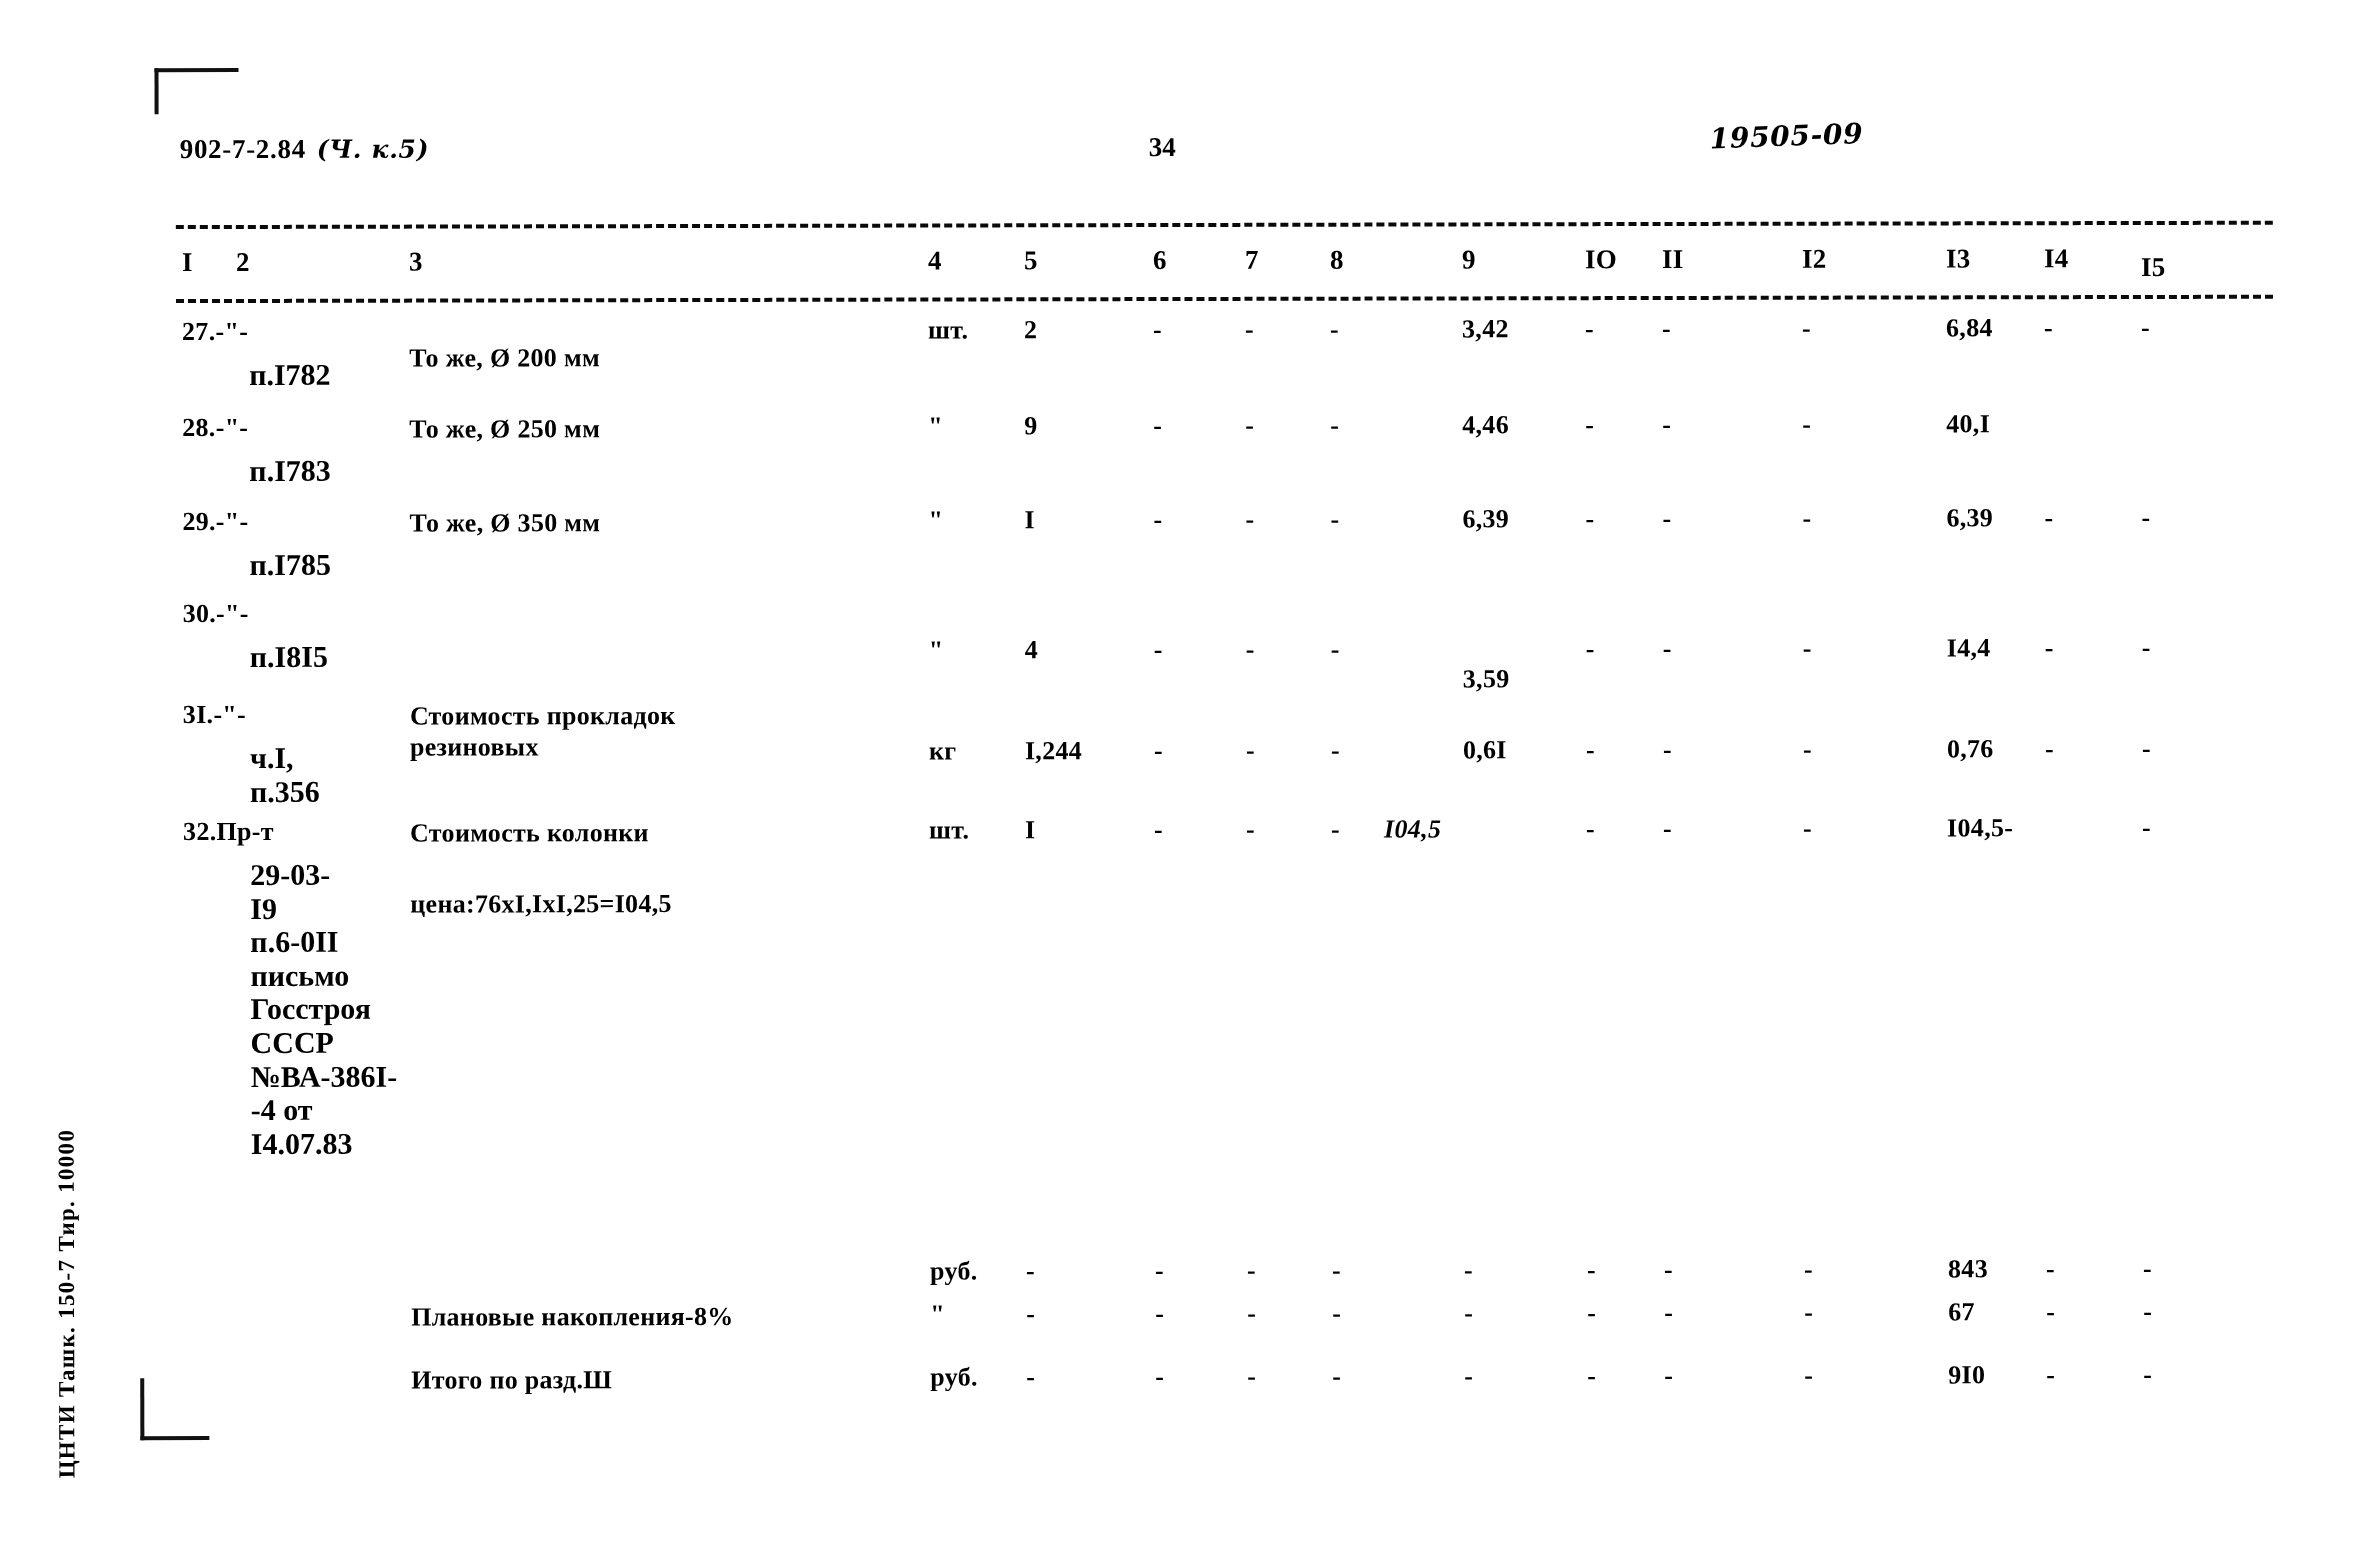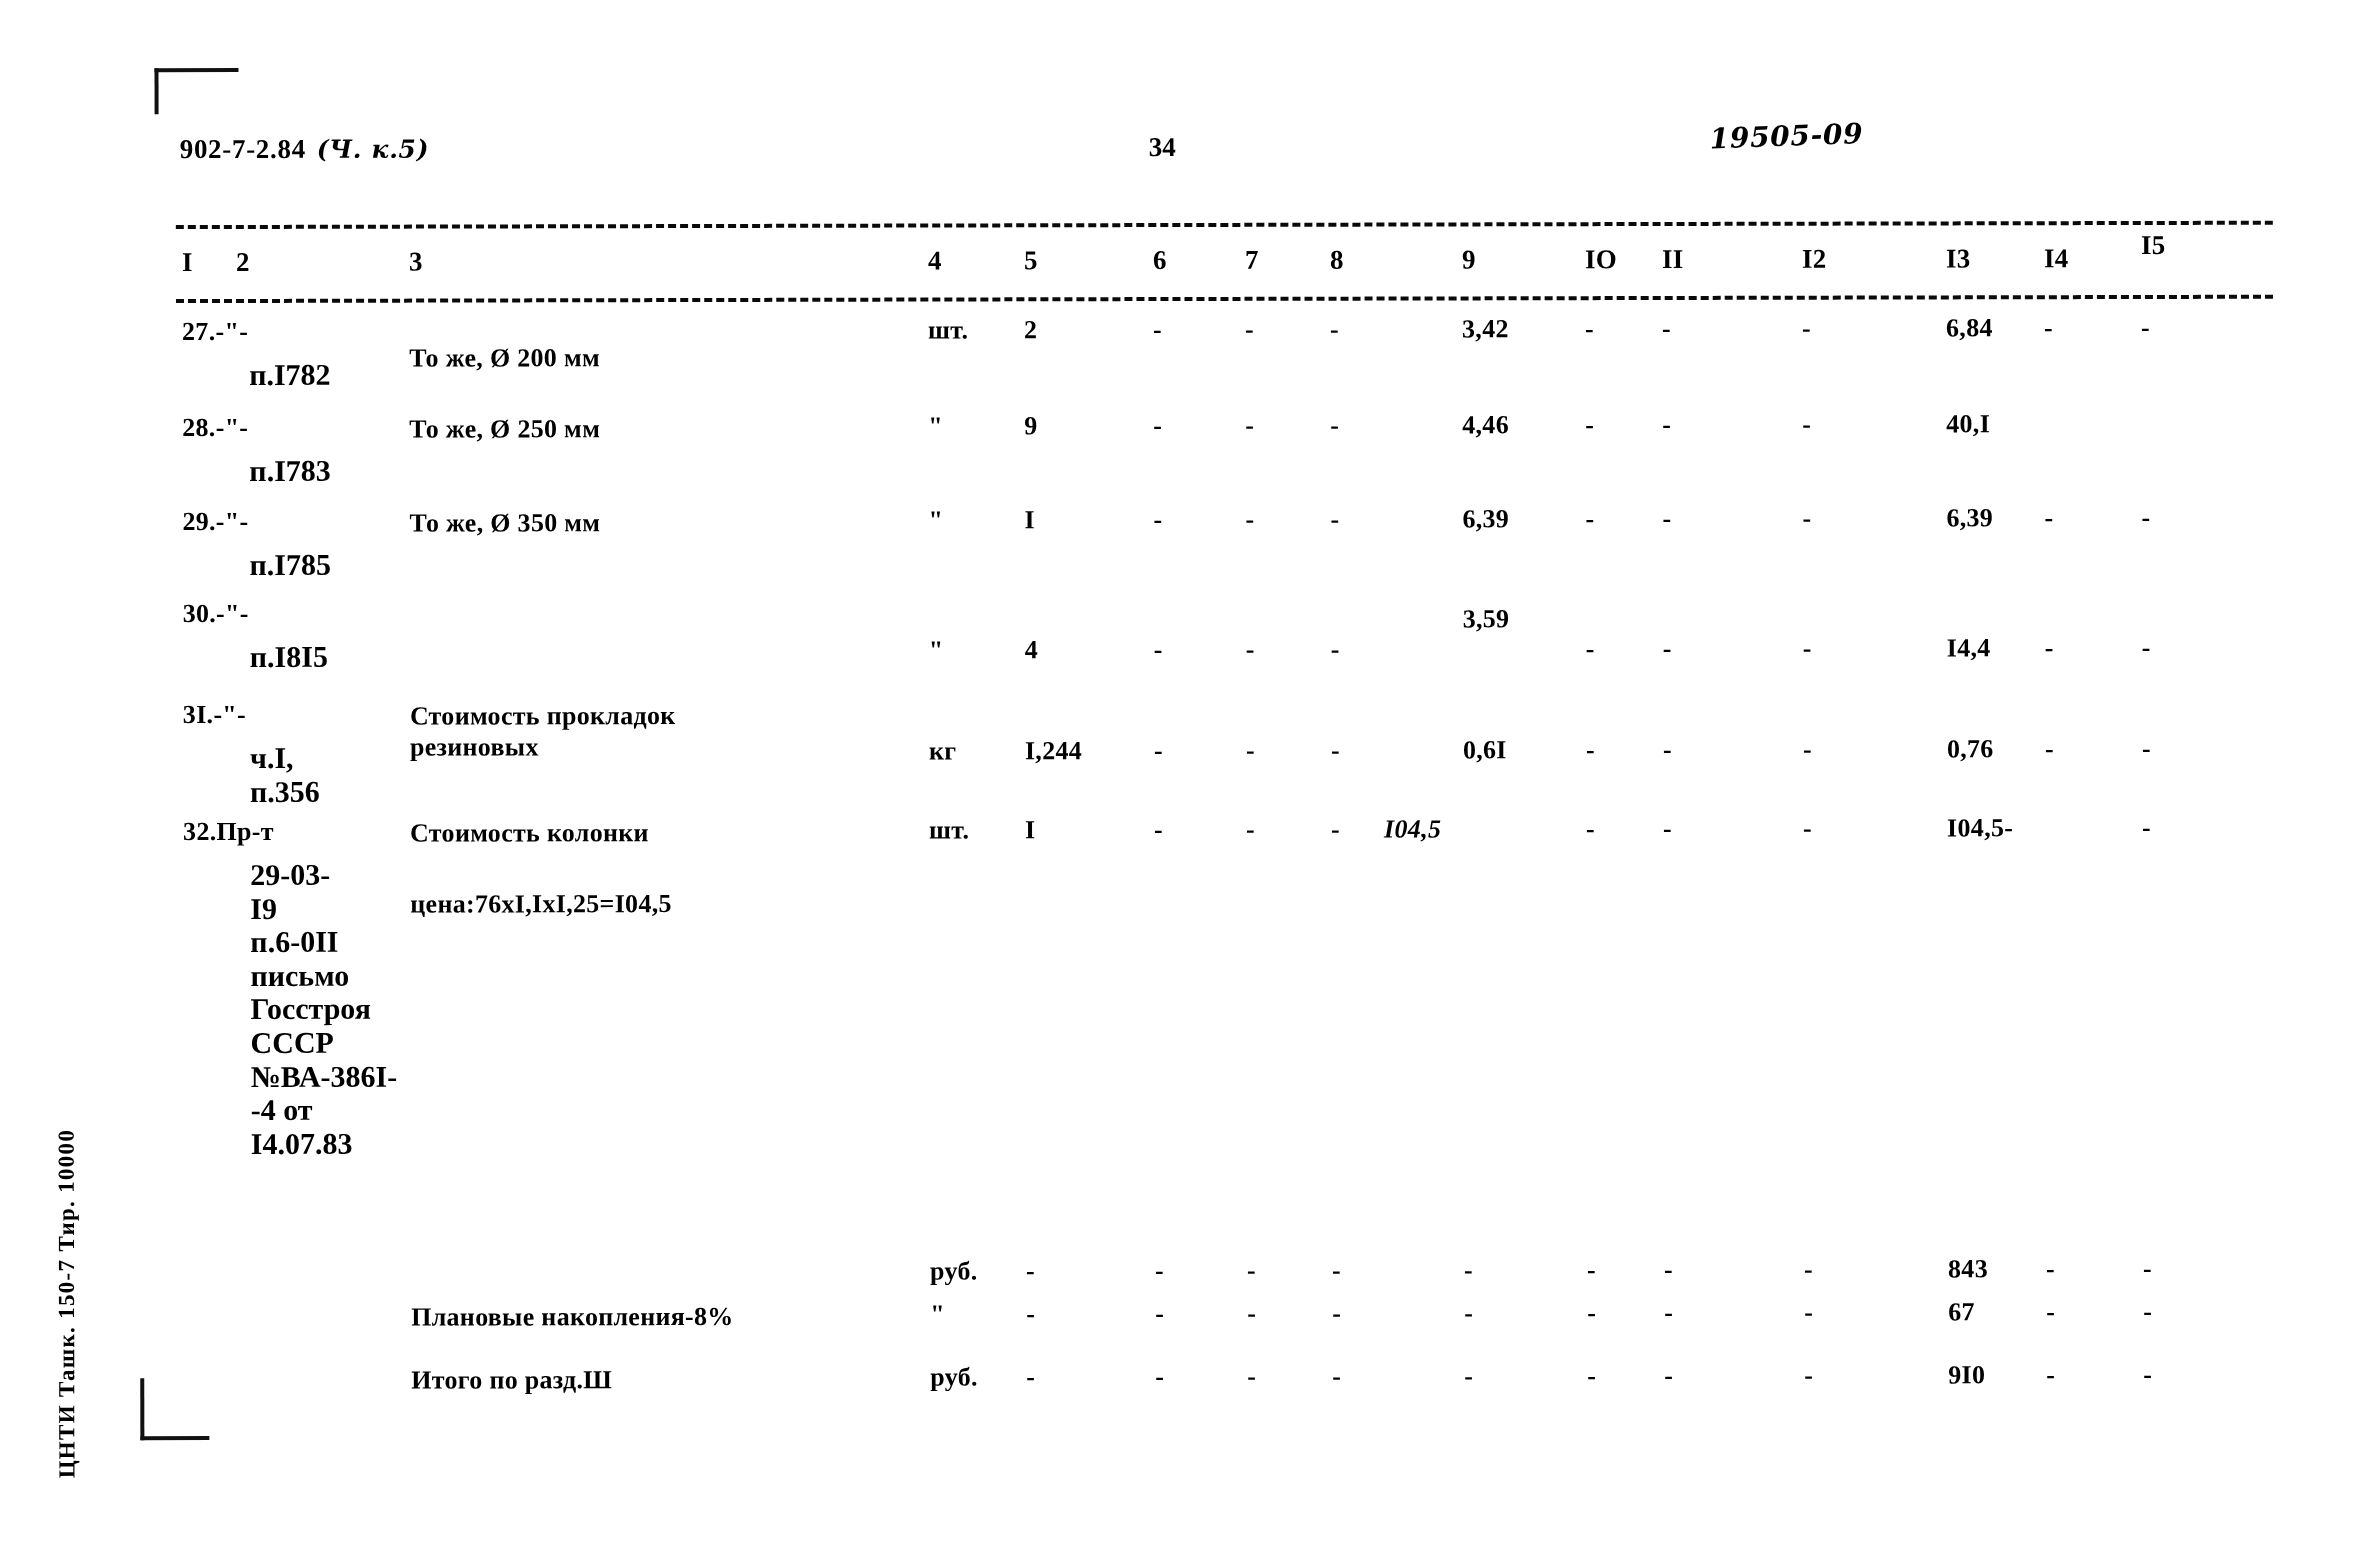--- a/index.html
+++ b/index.html
@@ -164,21 +164,21 @@
       <div class="cell hdr" style="left: 1025px; top: 247px;">5</div>
       <div class="cell hdr" style="left: 1154px; top: 247px;">6</div>
       <div class="cell hdr" style="left: 1246px; top: 247px;">7</div>
       <div class="cell hdr" style="left: 1331px; top: 247px;">8</div>
       <div class="cell hdr" style="left: 1463px; top: 247px;">9</div>
       <div class="cell hdr" style="left: 1586px; top: 247px;">IO</div>
       <div class="cell hdr" style="left: 1663px; top: 247px;">II</div>
       <div class="cell hdr" style="left: 1803px; top: 247px;">I2</div>
       <div class="cell hdr" style="left: 1947px; top: 247px;">I3</div>
       <div class="cell hdr" style="left: 2045px; top: 247px;">I4</div>
-      <div class="cell hdr" style="left: 2142px; top: 234px;">I5</div>
+      <div class="cell hdr" style="left: 2142px; top: 256px;">I5</div>
       <div class="cell " style="left: 183px; top: 317px;">27.-"-</div>
       <div class="ref-stack" style="left: 250px; top: 356px;"><div>п.I782</div></div>
       <div class="cell" style="left: 410px; top: 317px; line-height: 1.18; margin-top: 25px;"><div>То же, Ø 200 мм</div></div>
       <div class="cell " style="left: 929px; top: 317px;">шт.</div>
       <div class="cell " style="left: 1025px; top: 317px;">2</div>
       <div class="cell " style="left: 1154px; top: 317px;">-</div>
       <div class="cell " style="left: 1246px; top: 317px;">-</div>
       <div class="cell " style="left: 1331px; top: 317px;">-</div>
       <div class="cell " style="left: 1463px; top: 317px;">3,42</div>
       <div class="cell " style="left: 1586px; top: 317px;">-</div>
@@ -215,21 +215,21 @@
       <div class="cell " style="left: 1947px; top: 507px;">6,39</div>
       <div class="cell " style="left: 2045px; top: 507px;">-</div>
       <div class="cell " style="left: 2142px; top: 507px;">-</div>
       <div class="cell " style="left: 183px; top: 599px;">30.-"-</div>
       <div class="ref-stack" style="left: 250px; top: 638px;"><div>п.I8I5</div></div>
       <div class="cell " style="left: 929px; top: 637px;">"</div>
       <div class="cell " style="left: 1025px; top: 637px;">4</div>
       <div class="cell " style="left: 1154px; top: 637px;">-</div>
       <div class="cell " style="left: 1246px; top: 637px;">-</div>
       <div class="cell " style="left: 1331px; top: 637px;">-</div>
-      <div class="cell " style="left: 1463px; top: 607px;">3,59</div>
+      <div class="cell " style="left: 1463px; top: 667px;">3,59</div>
       <div class="cell " style="left: 1586px; top: 637px;">-</div>
       <div class="cell " style="left: 1663px; top: 637px;">-</div>
       <div class="cell " style="left: 1803px; top: 637px;">-</div>
       <div class="cell " style="left: 1947px; top: 637px;">I4,4</div>
       <div class="cell " style="left: 2045px; top: 637px;">-</div>
       <div class="cell " style="left: 2142px; top: 637px;">-</div>
       <div class="cell " style="left: 183px; top: 700px;">3I.-"-</div>
       <div class="ref-stack" style="left: 250px; top: 739px;"><div>ч.I,</div><div>п.356</div></div>
       <div class="cell" style="left: 410px; top: 700px; line-height: 1.18;"><div>Стоимость прокладок</div><div>резиновых</div></div>
       <div class="cell " style="left: 929px; top: 738px;">кг</div>

